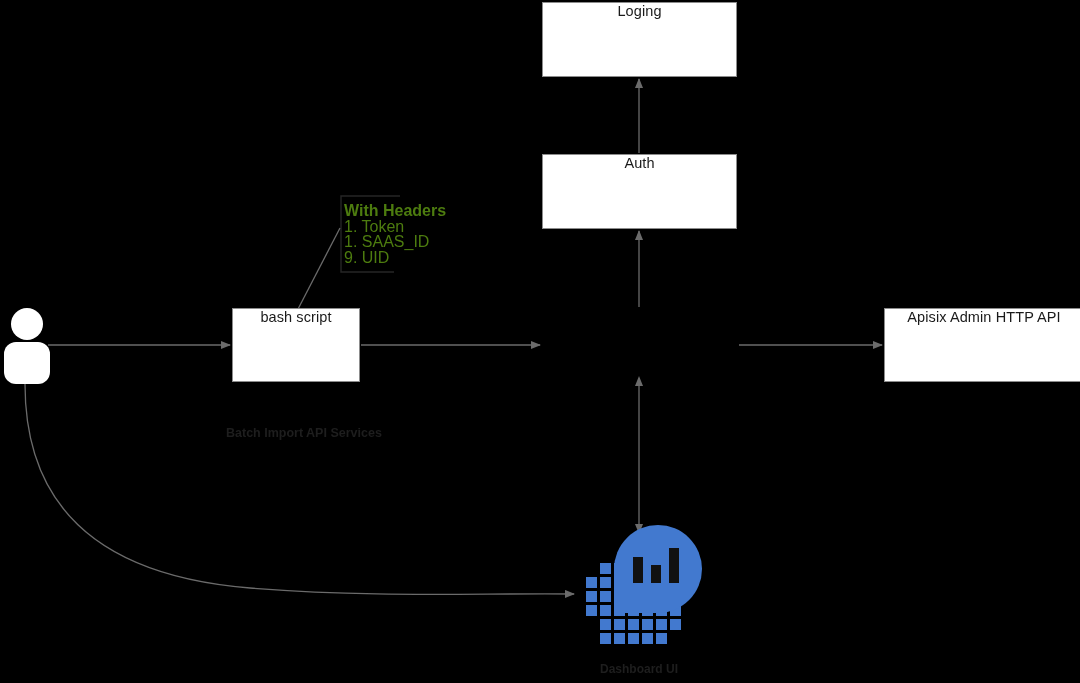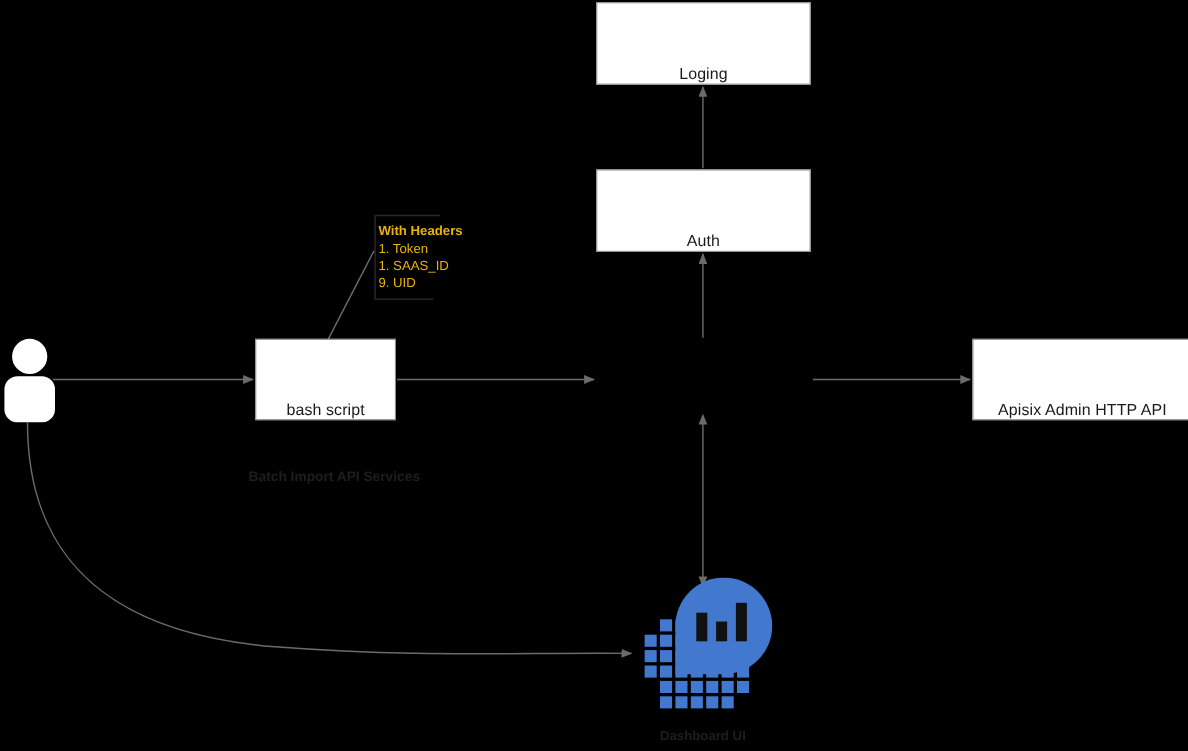--- a/index.html
+++ b/index.html
@@ -16,43 +16,43 @@
     position:absolute; left:0; top:0;
     width:1080px; height:683px;
     pointer-events:none;
   }
 
   .node-box {
     position:absolute;
     background:#ffffff;
     border:1px solid #8c8c8c;
     display:flex;
-    align-items:flex-end;
+    align-items:flex-start;
     justify-content:center;
     color:#1a1a1a;
     font-size:14.5px;
     font-family:"Liberation Sans", sans-serif;
     letter-spacing:0.1px;
     white-space:nowrap;
   }
 
   .caption {
     position:absolute;
     color:#1e1e1e;
     font-size:12.5px;
     font-weight:bold;
     font-family:"Liberation Sans", sans-serif;
     white-space:nowrap;
     margin-top:12px;
   }
 
   .note-text {
     position:absolute;
-    color:#eab308;
-    font-size:12px;
+    color:#4d7c0f;
+    font-size:16px;
     font-family:"Liberation Sans", sans-serif;
     white-space:nowrap;
     line-height:15.5px;
   }
   .note-text b { font-weight:bold; }
 
   #actor { position:absolute; left:2px; top:306px; width:50px; height:78px; }
 
   #dash-ui-icon { position:absolute; left:572px; top:525px; width:134px; height:125px; }
 

